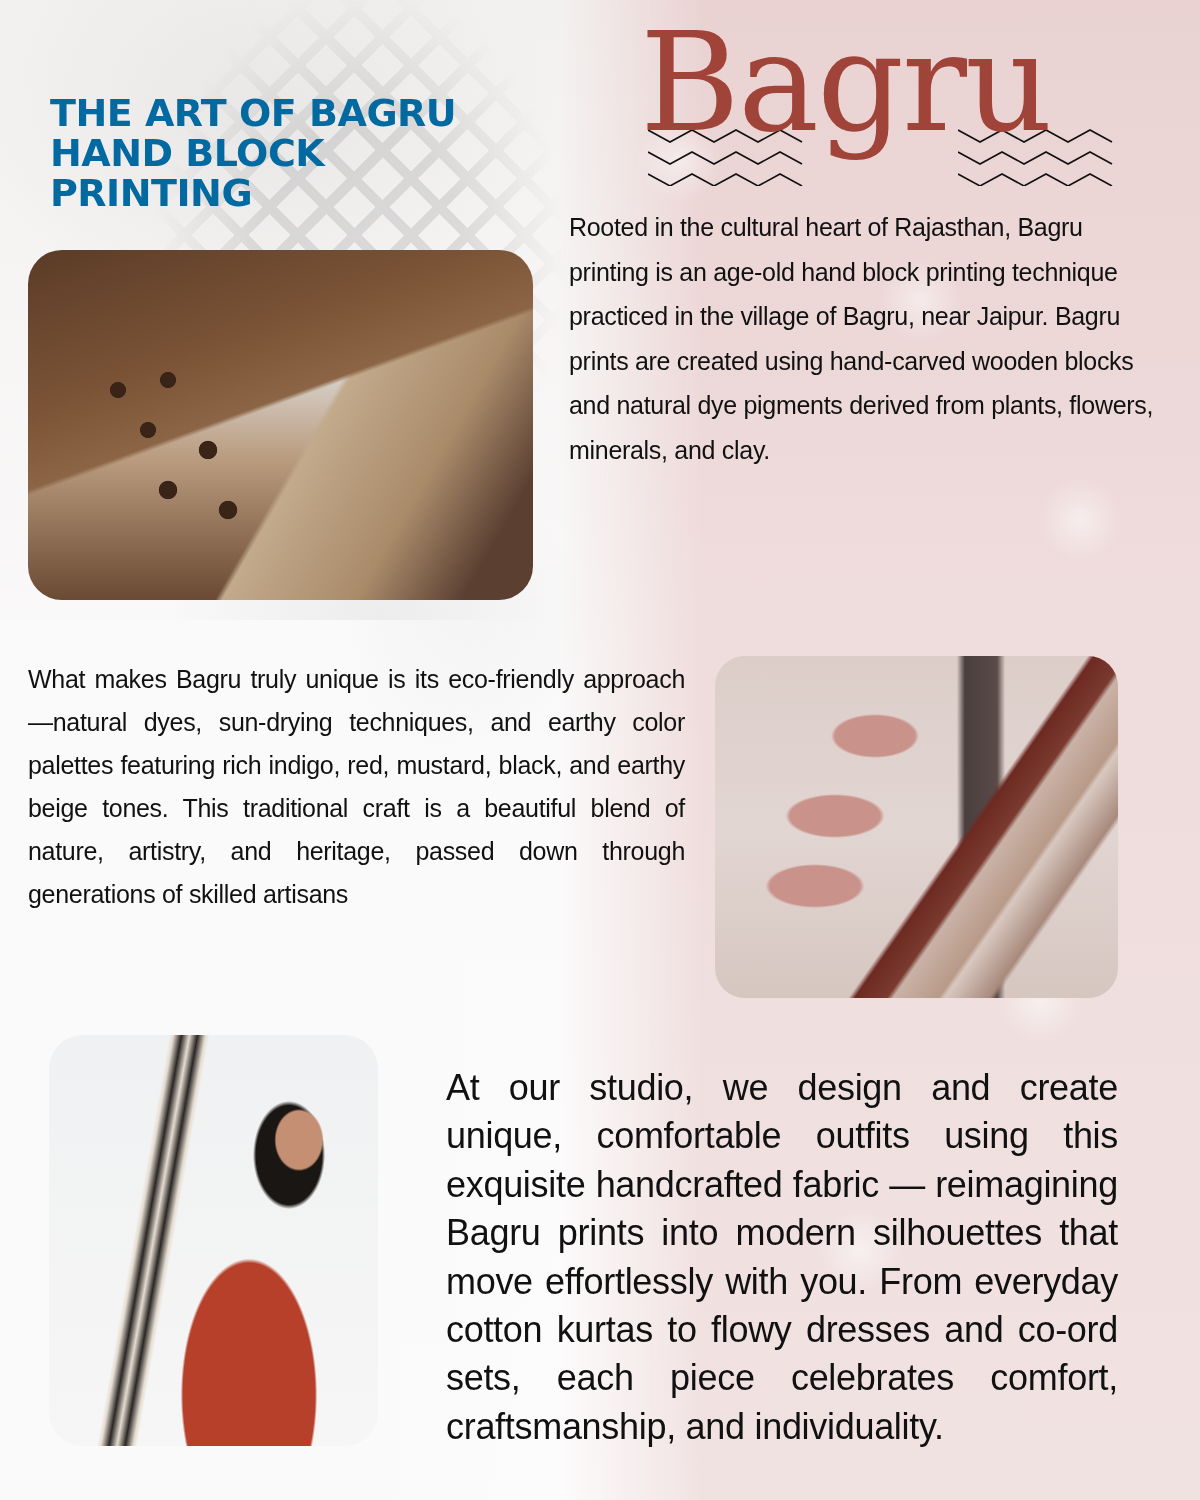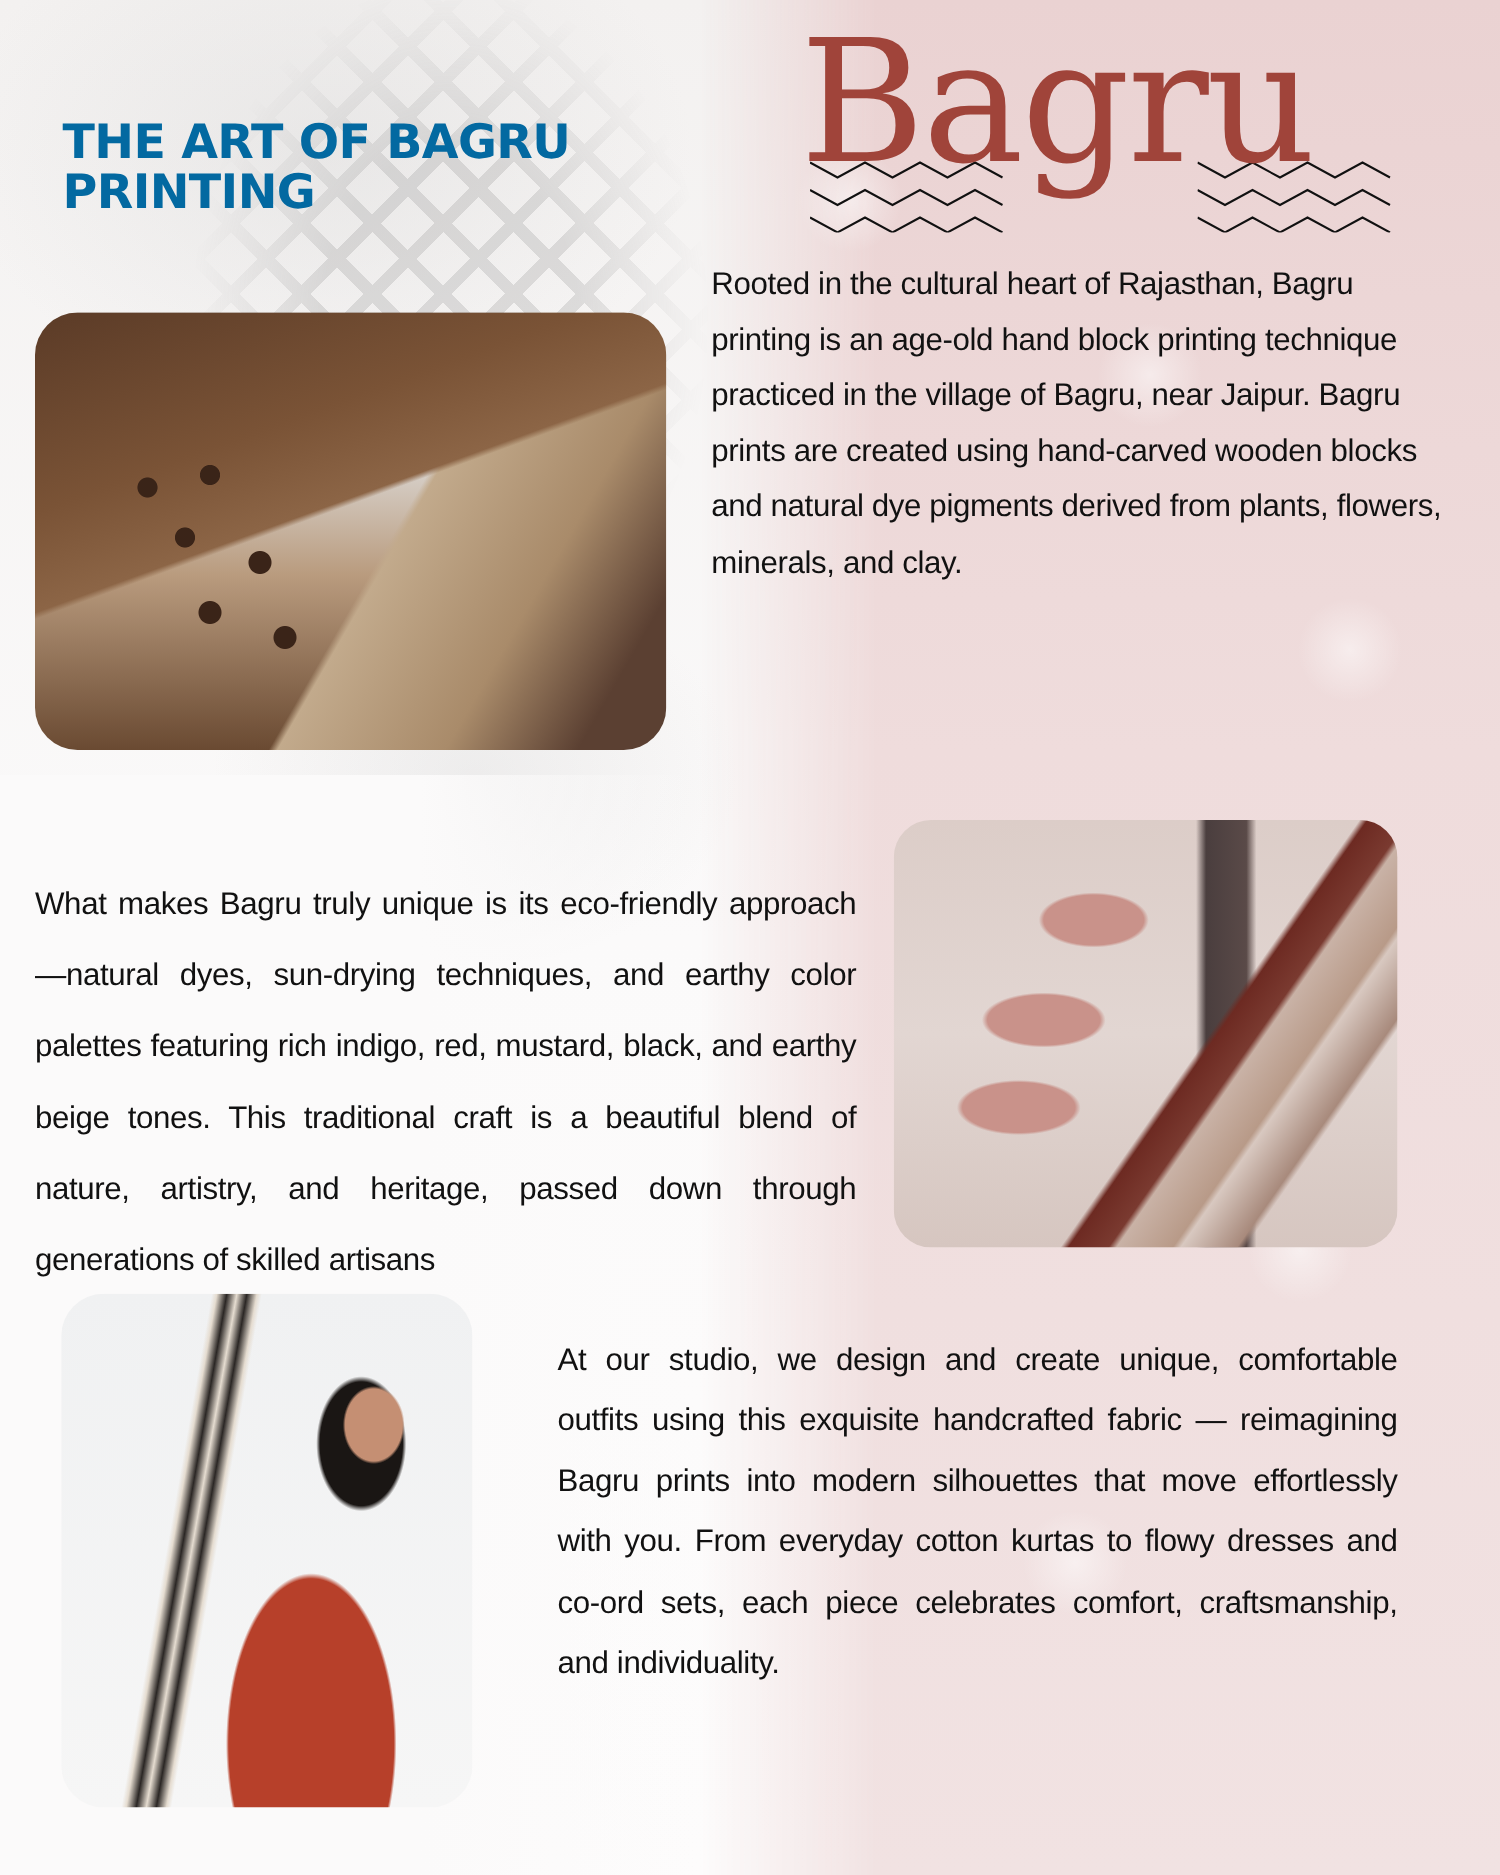--- a/index.html
+++ b/index.html
@@ -75,22 +75,22 @@
     .zigzag.right { left: 318px; }
 
     .para {
       position: absolute;
       font-family: Liberation Sans, sans-serif;
       font-size: 25px;
       color: #111;
       letter-spacing: -0.3px;
     }
     .para-1 { left: 569px; top: 205px; width: 590px; line-height: 44.5px; }
-    .para-2 { left: 28px; top: 658px; width: 657px; line-height: 57px; text-align: justify; margin-top: 37px; }
-    .para-3 { left: 446px; top: 1064px; width: 672px; line-height: 48.4px; text-align: justify; font-size: 25px; }
+    .para-2 { left: 28px; top: 658px; width: 657px; line-height: 43px; text-align: justify; }
+    .para-3 { left: 446px; top: 1064px; width: 672px; line-height: 48.4px; text-align: justify; font-size: 36px; }
 
     .photo {
       position: absolute; overflow: hidden; border-radius: 34px;
     }
     .photo-blocks {
       left: 28px; top: 250px; width: 505px; height: 350px;
       background:
         radial-gradient(circle 14px at 90px 140px, #3a2418 55%, transparent 60%),
         radial-gradient(circle 14px at 140px 130px, #3a2418 55%, transparent 60%),
         radial-gradient(circle 14px at 120px 180px, #3a2418 55%, transparent 60%),
@@ -125,20 +125,21 @@
 </head>
 <body>
 
 <div class="bg-left"></div>
 <div class="chevron-texture"></div>
 <div class="bg-right"></div>
 <div class="bg-bottom-fade"></div>
 
 <h1 class="heading">
   <span>THE ART OF BAGRU</span>
+  <span>HAND BLOCK</span>
   <span>PRINTING</span>
 </h1>
 
 <div class="brand">
   <svg class="zigzag left" viewBox="0 0 160 60" fill="none" stroke="#111" stroke-width="1.6">
     <polyline points="0,4 22,16 44,4 66,16 88,4 110,16 132,4 154,16"></polyline>
     <polyline points="0,26 22,38 44,26 66,38 88,26 110,38 132,26 154,38"></polyline>
     <polyline points="0,48 22,60 44,48 66,60 88,48 110,60 132,48 154,60"></polyline>
   </svg>
   <svg class="zigzag right" viewBox="0 0 160 60" fill="none" stroke="#111" stroke-width="1.6">

